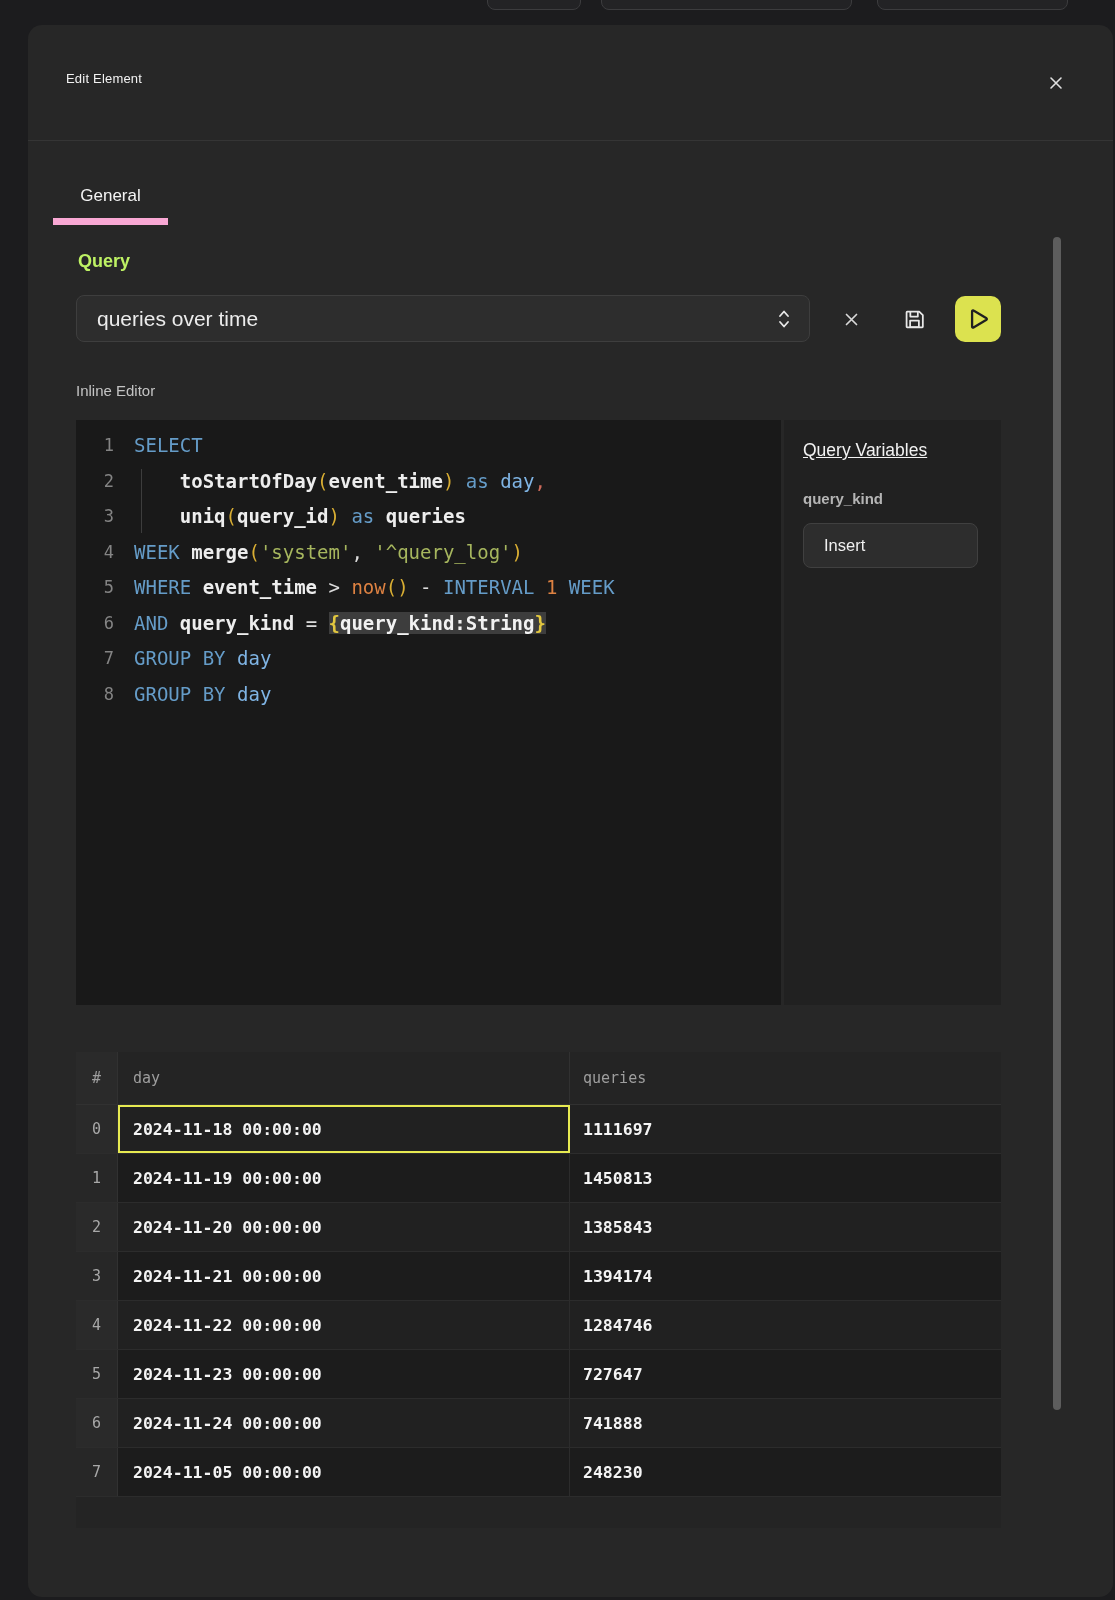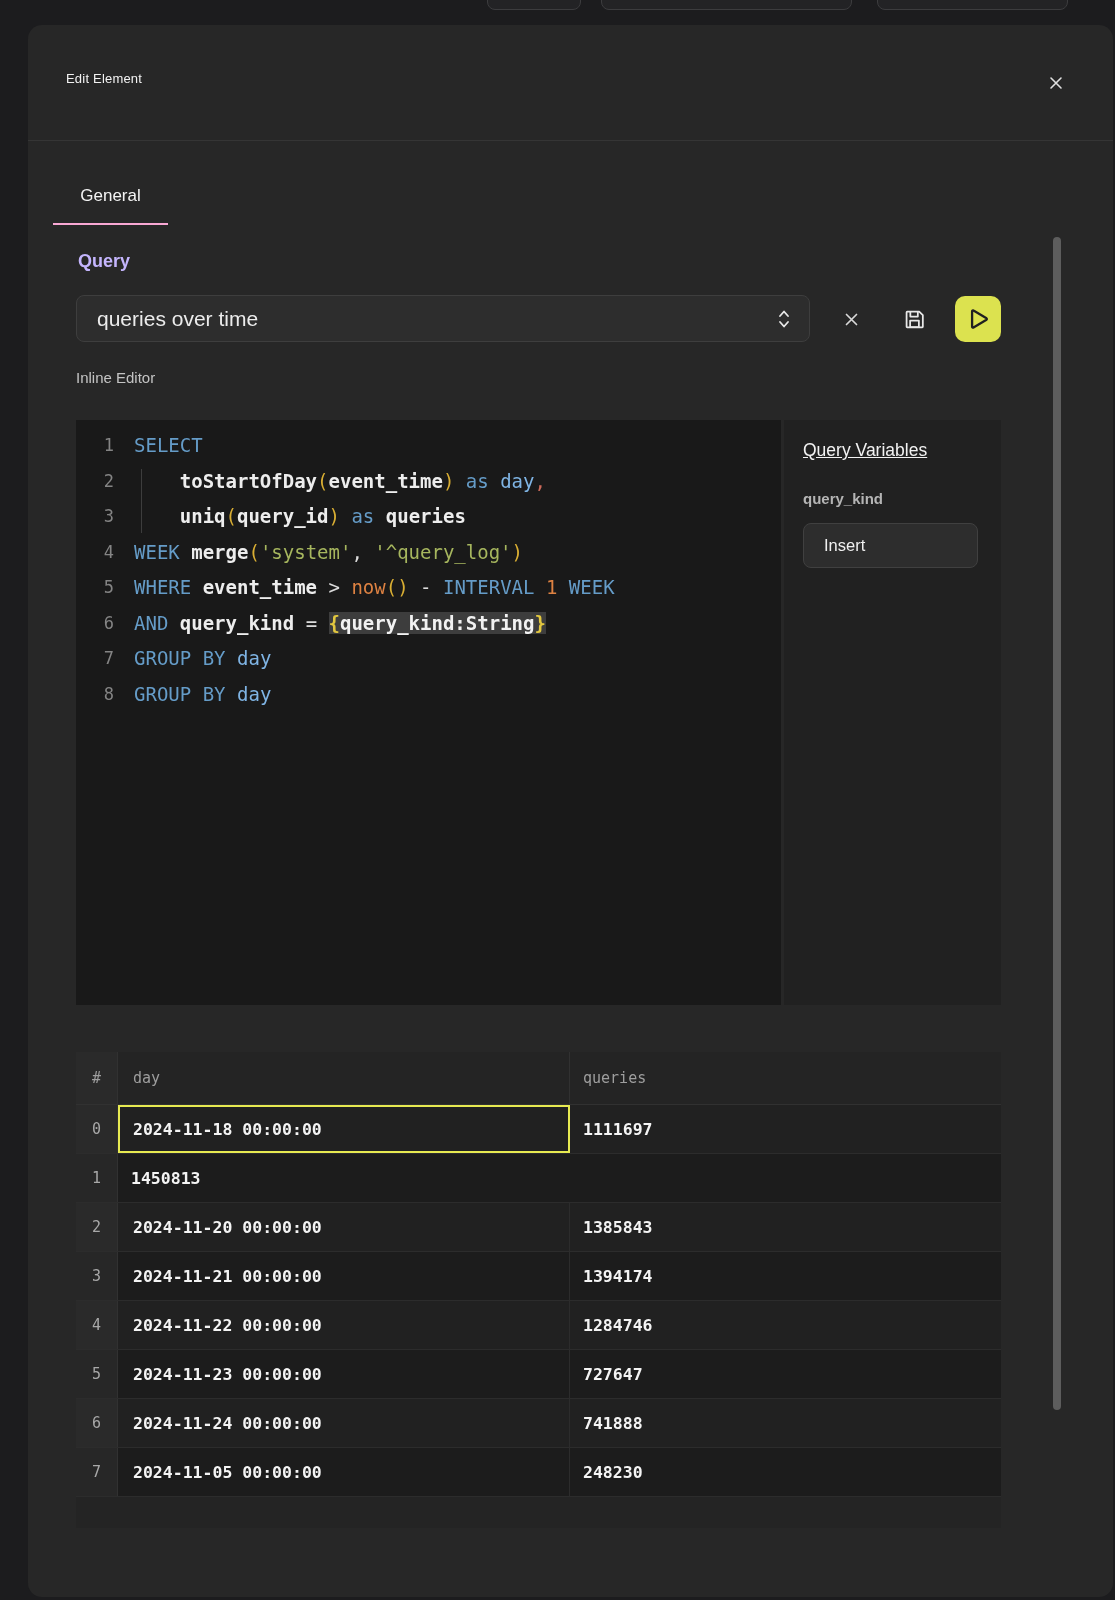--- a/index.html
+++ b/index.html
@@ -21,38 +21,38 @@
   }
   .modal-title { position:absolute; left:38px; top:46px; font-size:13px;
     font-weight:500; color:#f2f2f2; letter-spacing:.2px; }
   .close-btn { position:absolute; left:1014px; top:44px; width:28px; height:28px;
     display:flex; align-items:center; justify-content:center; cursor:pointer; }
   .header-divider { position:absolute; left:0; top:115px; width:100%; height:1px;
     background:#353535; }
 
   .tab { position:absolute; left:25px; top:153px; width:115px; height:47px;
     text-align:center; font-size:17px; color:#f4f4f4; line-height:36px;
-    border-bottom:2px solid #f9a8d4; cursor:pointer; }
+    border-bottom:7px solid #f9a8d4; cursor:pointer; }
 
   .q-heading { position:absolute; left:50px; top:226px; font-size:18px;
-    font-weight:700; color:#c4b5fd; }
+    font-weight:700; color:#bef264; }
 
   .q-select { position:absolute; left:48px; top:270px; width:734px; height:47px;
     background:#2d2d2d; border:1px solid #3e3e3e; border-radius:8px;
     display:flex; align-items:center; padding:0 18px 0 20px; cursor:pointer; }
   .q-select-label { font-size:21px; color:#ececec; flex:1; }
 
   .icon-btn { position:absolute; display:flex; align-items:center;
     justify-content:center; cursor:pointer; }
   .clear-btn { left:809px; top:281px; width:28px; height:26px; }
   .save-btn  { left:871px; top:279px; width:30px; height:30px; }
   .run-btn   { left:927px; top:271px; width:46px; height:46px;
     background:#dce24f; border-radius:10px; }
 
-  .inline-editor-label { position:absolute; left:48px; top:344px; font-size:15px;
+  .inline-editor-label { position:absolute; left:48px; top:357px; font-size:15px;
     font-weight:500; color:#c4c4c4; }
 
   .editor-panel { position:absolute; left:48px; top:395px; width:705px; height:585px;
     background:#191919; }
   .code-lines { position:absolute; left:0; top:8px; width:100%; }
   .cline { display:flex; height:35.5px; line-height:35.5px;
     font-family:"DejaVu Sans Mono", monospace; font-size:19px; }
   .lnum { width:38px; text-align:right; color:#848484; font-size:17px;
     flex:0 0 38px; }
   .ctext { padding-left:20px; white-space:pre; }
@@ -210,20 +210,21 @@
       <div class="th q">queries</div>
     </div>
     <div>
         <div class="trow even">
           <div class="tcell idx">0</div>
           <div class="tcell day selected">2024-11-18 00:00:00</div>
           <div class="tcell q">1111697</div>
         </div>
         <div class="trow odd">
           <div class="tcell idx">1</div>
+          <div class="tcell day">2024-11-19 00:00:00</div>
           <div class="tcell q">1450813</div>
         </div>
         <div class="trow even">
           <div class="tcell idx">2</div>
           <div class="tcell day">2024-11-20 00:00:00</div>
           <div class="tcell q">1385843</div>
         </div>
         <div class="trow odd">
           <div class="tcell idx">3</div>
           <div class="tcell day">2024-11-21 00:00:00</div>

